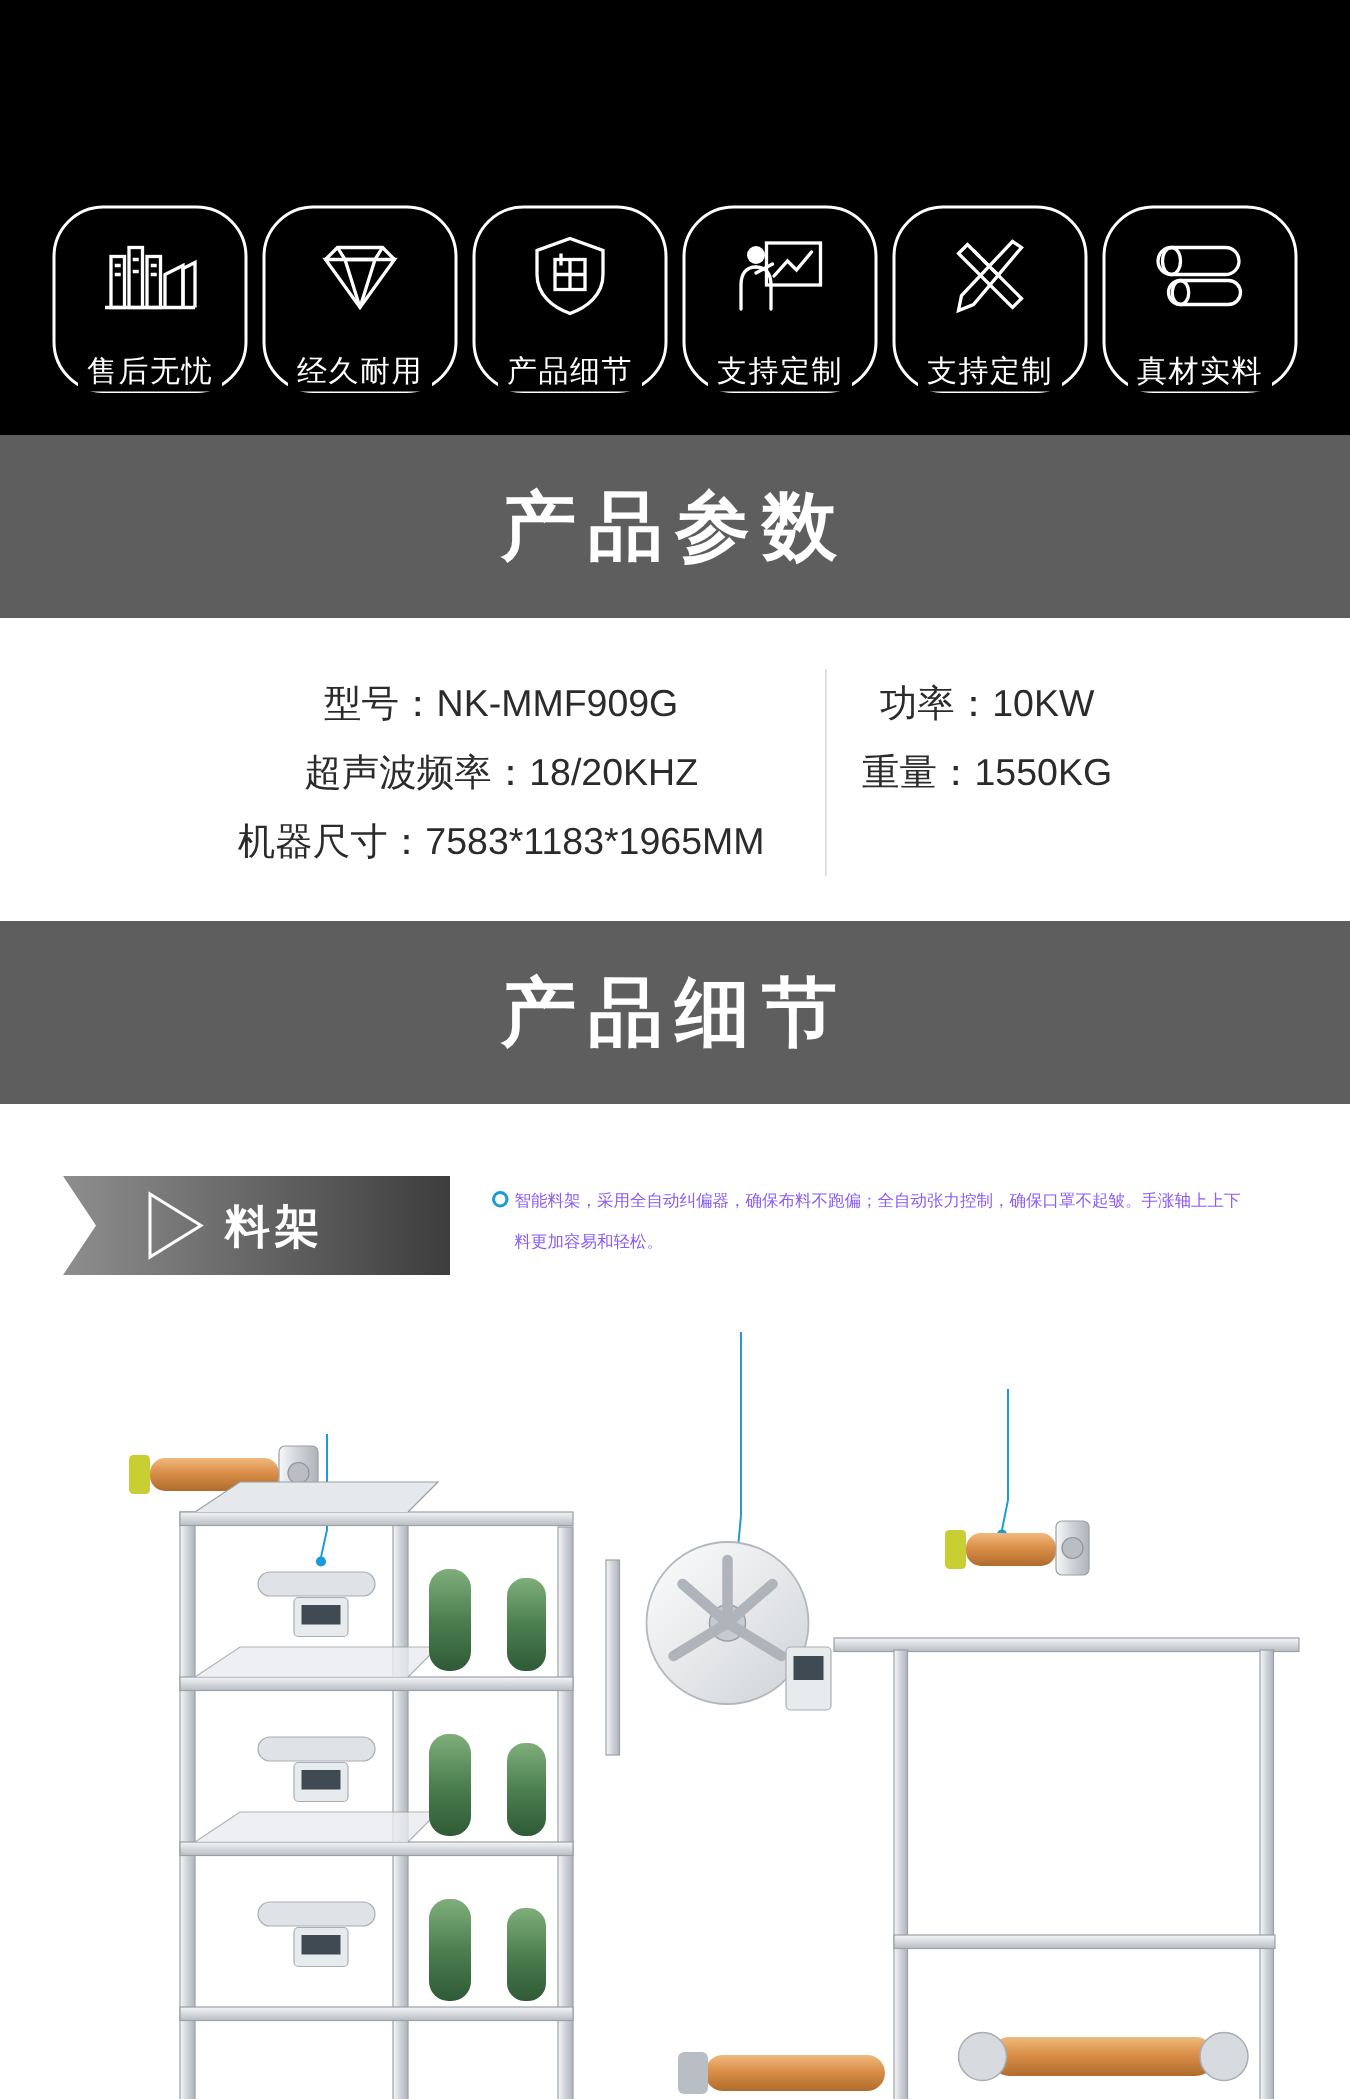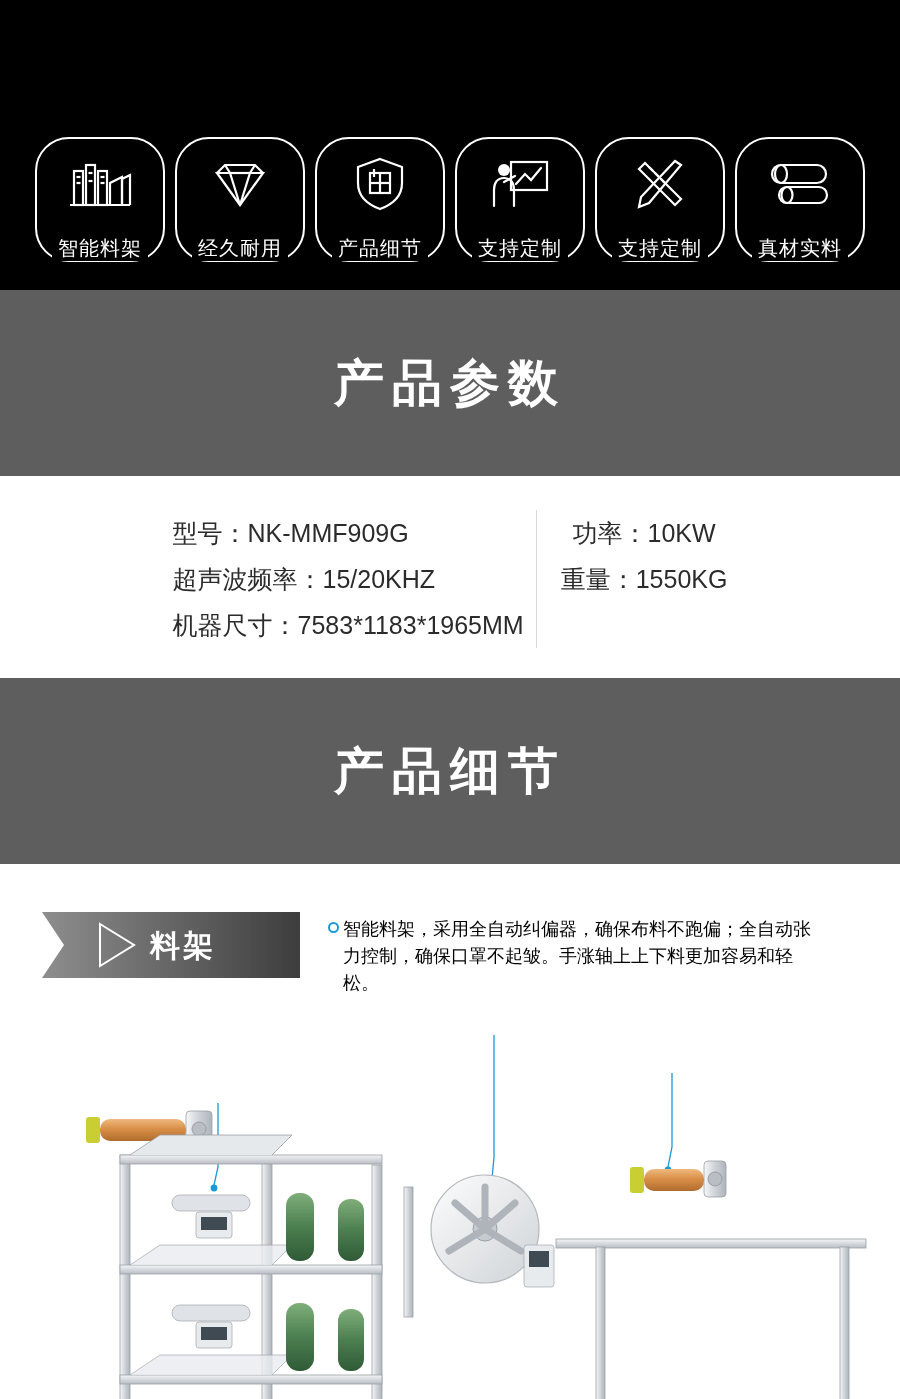--- a/index.html
+++ b/index.html
@@ -53,21 +53,21 @@
     font-size:20px;
     letter-spacing:1px;
     white-space:nowrap;
     padding:0 6px;
     line-height:26px;
   }
 
   
   .section-bar{
     background:#5e5e5e;
-    height:186px;
+    height:122px;
     display:flex;
     align-items:center;
     justify-content:center;
   }
   .section-bar .title{
     color:#ffffff;
     font-size:50px;
     font-weight:bold;
     letter-spacing:8px;
   }
@@ -77,22 +77,22 @@
     background:#ffffff;
     padding:34px 0 30px 0;
     display:flex;
     justify-content:center;
   }
   .params-inner{
     display:flex;
     align-items:stretch;
   }
   .col-left{
-    text-align:left;
-    padding-right:12px;
+    text-align:center;
+    padding-right:40px;
     border-right:1px solid #d8d8d8;
   }
   .col-right{
     text-align:center;
     padding-left:24px;
   }
   .prow{
     font-size:25px;
     color:#2b2b2b;
     line-height:46px;
@@ -134,23 +134,23 @@
   .bullet{
     width:11px;height:11px;
     border:2px solid #1a9ad6;
     border-radius:50%;
     box-sizing:border-box;
     margin-top:6px;
     flex:0 0 auto;
   }
   .desc-text{
     margin-left:4px;
-    font-size:18px;
+    font-size:11px;
     line-height:27px;
-    color:#000000;
+    color:#8b5cf6;
   }
 
   
   .figure{
     position:relative;
     height:540px;
     margin-top:10px;
   }
   .figure svg{display:block;}
 </style>
@@ -171,21 +171,21 @@
           <path d="M54 48 V22 L62 18 V48"></path>
           <line x1="2" y1="48" x2="62" y2="48"></line>
           <line x1="8.5" y1="20" x2="12.5" y2="20"></line>
           <line x1="8.5" y1="26" x2="12.5" y2="26"></line>
           <line x1="20.5" y1="16" x2="24.5" y2="16"></line>
           <line x1="20.5" y1="24" x2="24.5" y2="24"></line>
           <line x1="32.5" y1="20" x2="36.5" y2="20"></line>
           <line x1="32.5" y1="26" x2="36.5" y2="26"></line>
         </svg>
       </div>
-      <div class="blabel">智能料架</div>
+      <div class="blabel">售后无忧</div>
     </div>
 
     <div class="badge">
       <div class="glyph">
         <svg width="62" height="54" viewBox="0 0 62 54" fill="none" stroke="#fff" stroke-width="2.2">
           <path d="M8 16 H54 L31 48 Z"></path>
           <path d="M8 16 L16 8 H46 L54 16"></path>
           <path d="M16 8 L21 16 L31 48"></path>
           <path d="M46 8 L41 16 L31 48"></path>
           <line x1="21" y1="16" x2="41" y2="16"></line>
@@ -249,21 +249,21 @@
   </div>
 
   <div class="section-bar">
     <div class="title">产品参数</div>
   </div>
 
   <div class="params">
     <div class="params-inner">
       <div class="col-left">
         <div class="prow">型号：NK-MMF909G</div>
-        <div class="prow">超声波频率：15/20KHZ</div>
+        <div class="prow">超声波频率：18/20KHZ</div>
         <div class="prow">机器尺寸：7583*1183*1965MM</div>
       </div>
       <div class="col-right">
         <div class="prow">功率：10KW</div>
         <div class="prow">重量：1550KG</div>
       </div>
     </div>
   </div>
 
   <div class="section-bar">

